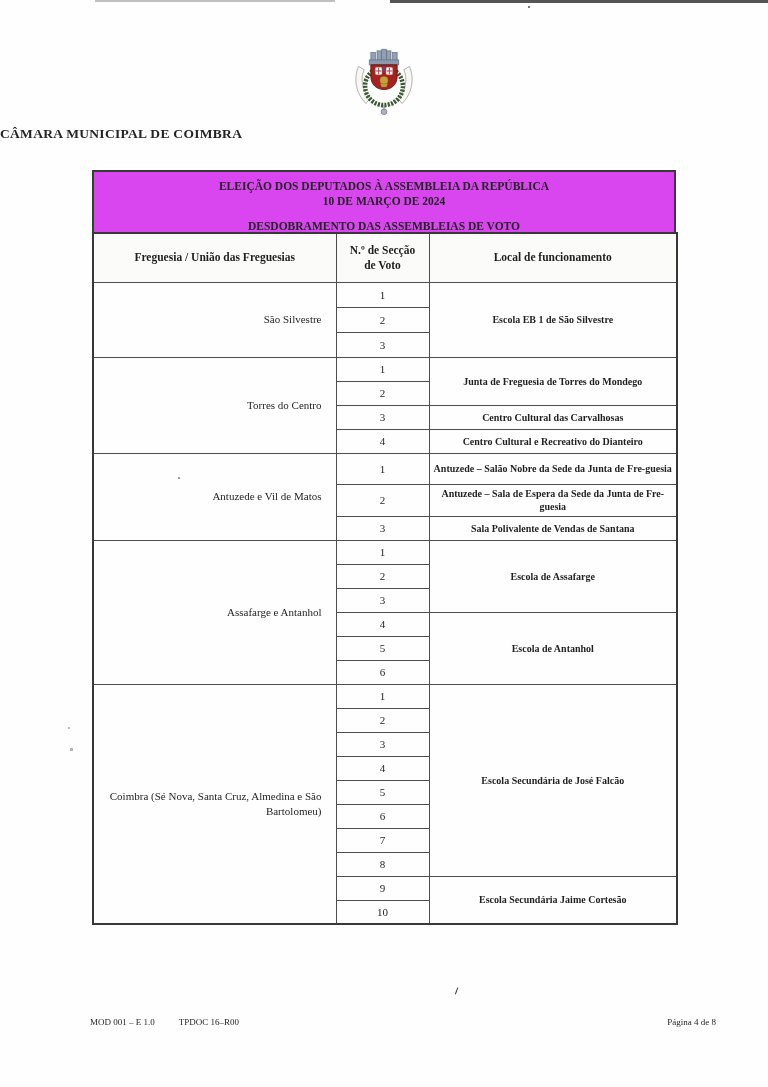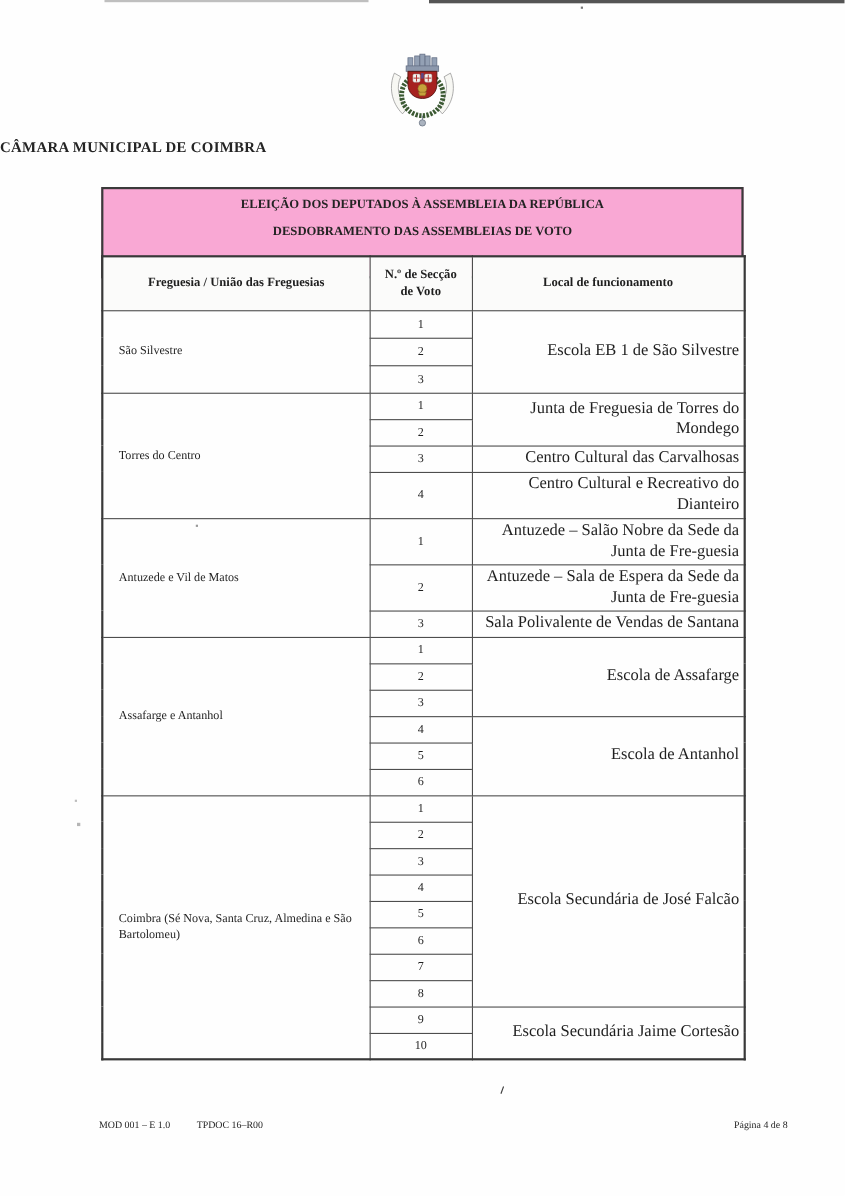--- a/index.html
+++ b/index.html
@@ -11,41 +11,41 @@
 
   
   #crest{position:absolute;left:347px;top:33px;width:74px;height:90px;}
 
   
   #org-name{position:absolute;left:0;top:126px;width:768px;
             font-size:13.5px;font-weight:bold;letter-spacing:.3px;color:#242424;}
 
   
   #title-block{position:absolute;left:92px;top:170px;width:584px;height:83px;
-               box-sizing:border-box;border:2px solid #3a3a3a;background:#f9a8d4;
+               box-sizing:border-box;border:2px solid #3a3a3a;background:#d946ef;
                text-align:center;z-index:1;}
   #title-block .t1{font-size:11.5px;font-weight:bold;margin-top:8px;color:#232323;}
   #title-block .t2{font-size:11.5px;font-weight:bold;margin-top:3px;color:#232323;}
   #title-block .t3{font-size:11.5px;font-weight:bold;margin-top:13px;color:#232323;}
 
   
   #main-table{position:absolute;left:92px;top:232px;width:584px;z-index:2;
               border-collapse:collapse;table-layout:fixed;background:transparent;}
   #main-table th,#main-table td{border:1px solid #4d4d4d;vertical-align:middle;
               font-family:"Liberation Serif", serif;color:#1f1f1f;}
   #main-table{border:2px solid #383838;}
   #main-table thead tr{height:49px;}
   #main-table th{font-size:11.5px;font-weight:bold;text-align:center;line-height:1.3;
               background:#fbfbfa;}
   th.col2{padding:0 9px;}
   tr.gs td{border-top:2px solid #383838;}
   tr.h25{height:25px;} tr.h24{height:24px;} tr.h31{height:31px;} tr.h32{height:32px;}
-  td.fc{padding:0 14px;text-align:left;font-size:11px;line-height:1.35;}
+  td.fc{padding:0 14px;text-align:right;font-size:11px;line-height:1.35;}
   td.sc{text-align:center;font-size:11px;padding:0;}
-  td.lc{padding:1px 4px;text-align:right;font-size:15px;line-height:1.3;}
+  td.lc{padding:1px 4px;text-align:center;font-size:10px;line-height:1.3;font-weight:bold;}
 
   
   #footer-line1{position:absolute;left:64px;right:50px;top:995px;text-align:center;
                 font-size:9px;color:#262626;white-space:nowrap;}
   #footer-tick{position:absolute;left:456px;top:988px;width:3px;height:7px;
                border-left:1.5px solid #3c3c3c;transform:rotate(20deg);}
   #footer-line2{position:absolute;left:90px;right:52px;top:1017px;display:flex;
                 justify-content:space-between;font-size:9px;color:#262626;align-items:center;}
   #footer-line2 .mod2{margin-left:24px;}
 </style>
@@ -87,20 +87,21 @@
     <path d="M40.5,55 h9 l-1.5,4 h-6 Z" fill="#c6a13b" stroke="#7a6320" stroke-width="0.5"></path>
 
     <line x1="45" y1="81" x2="45" y2="86" stroke="#66707f" stroke-width="1"></line>
     <circle cx="45" cy="89" r="3.5" fill="#aab3bf" stroke="#667080" stroke-width="0.8"></circle>
   </svg>
 
   <div id="org-name">CÂMARA MUNICIPAL DE COIMBRA</div>
 
   <div id="title-block">
     <div class="t1">ELEIÇÃO DOS DEPUTADOS À ASSEMBLEIA DA REPÚBLICA</div>
+    <div class="t2">10 DE MARÇO DE 2024</div>
     <div class="t3">DESDOBRAMENTO DAS ASSEMBLEIAS DE VOTO</div>
   </div>
 
   <table id="main-table">
     <colgroup>
       <col style="width:243px">
         <col style="width:93px">
         <col style="width:248px">
     </colgroup>
     <thead>

